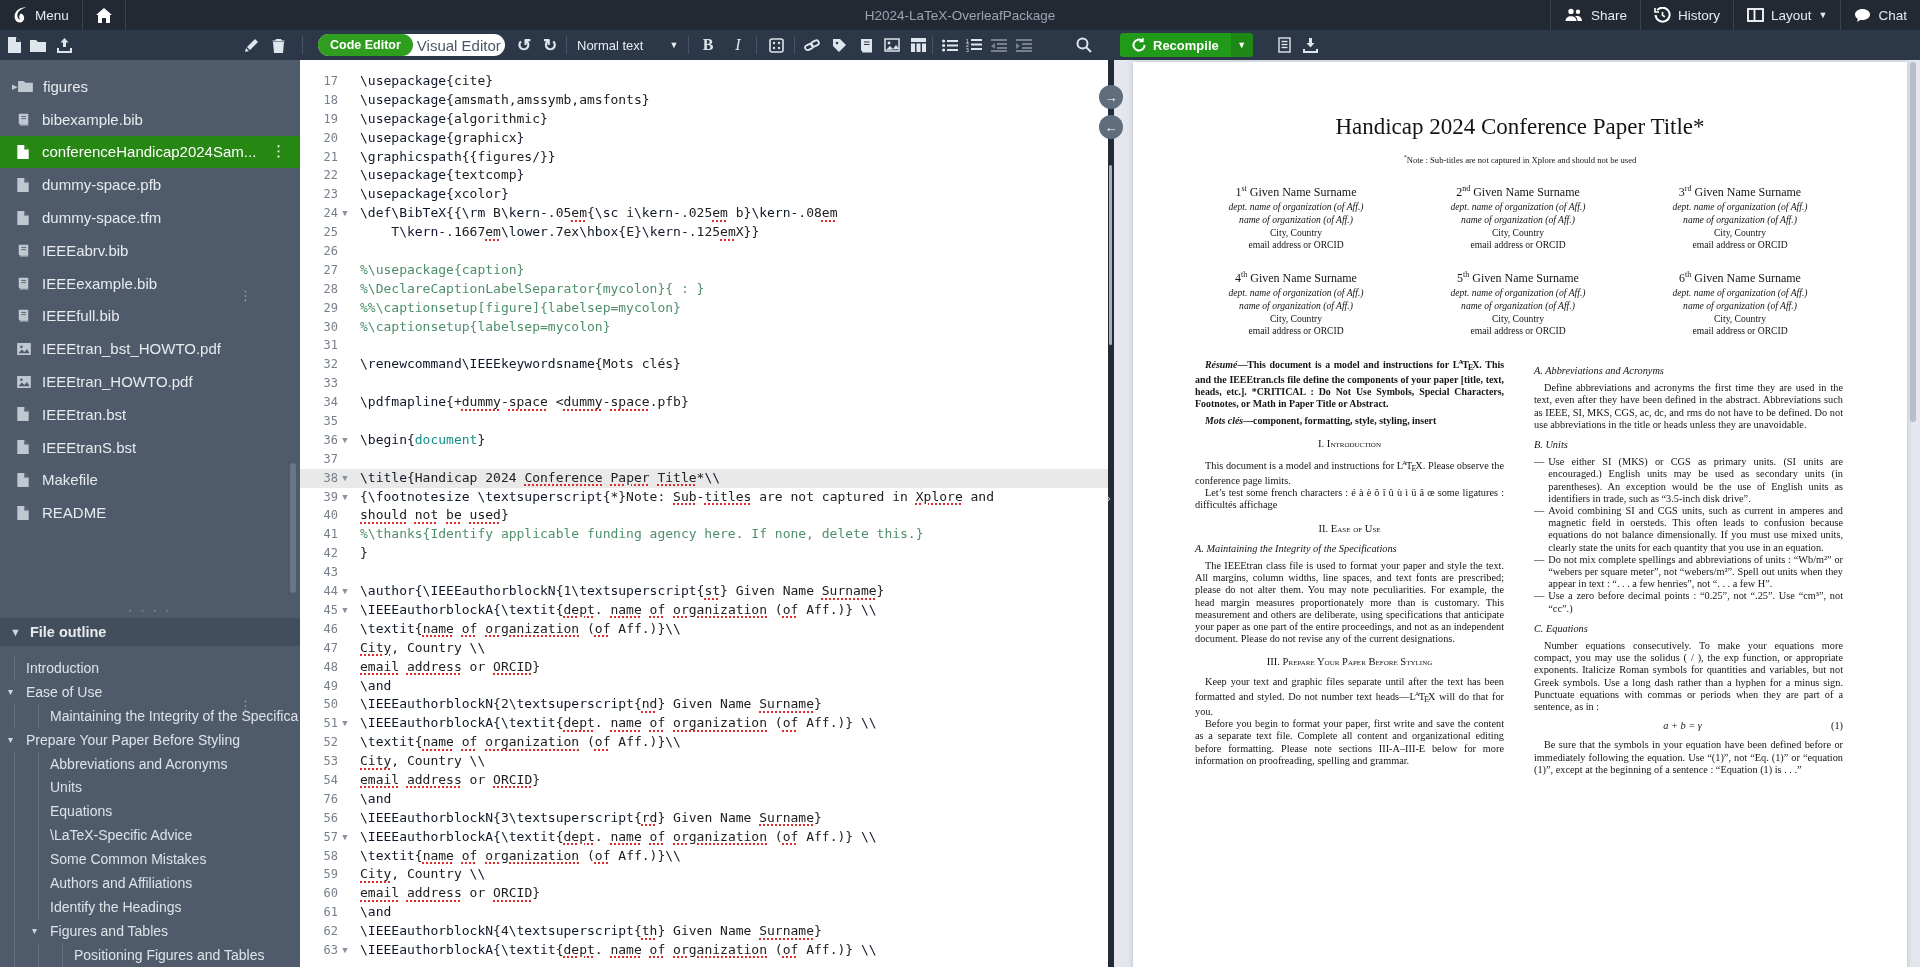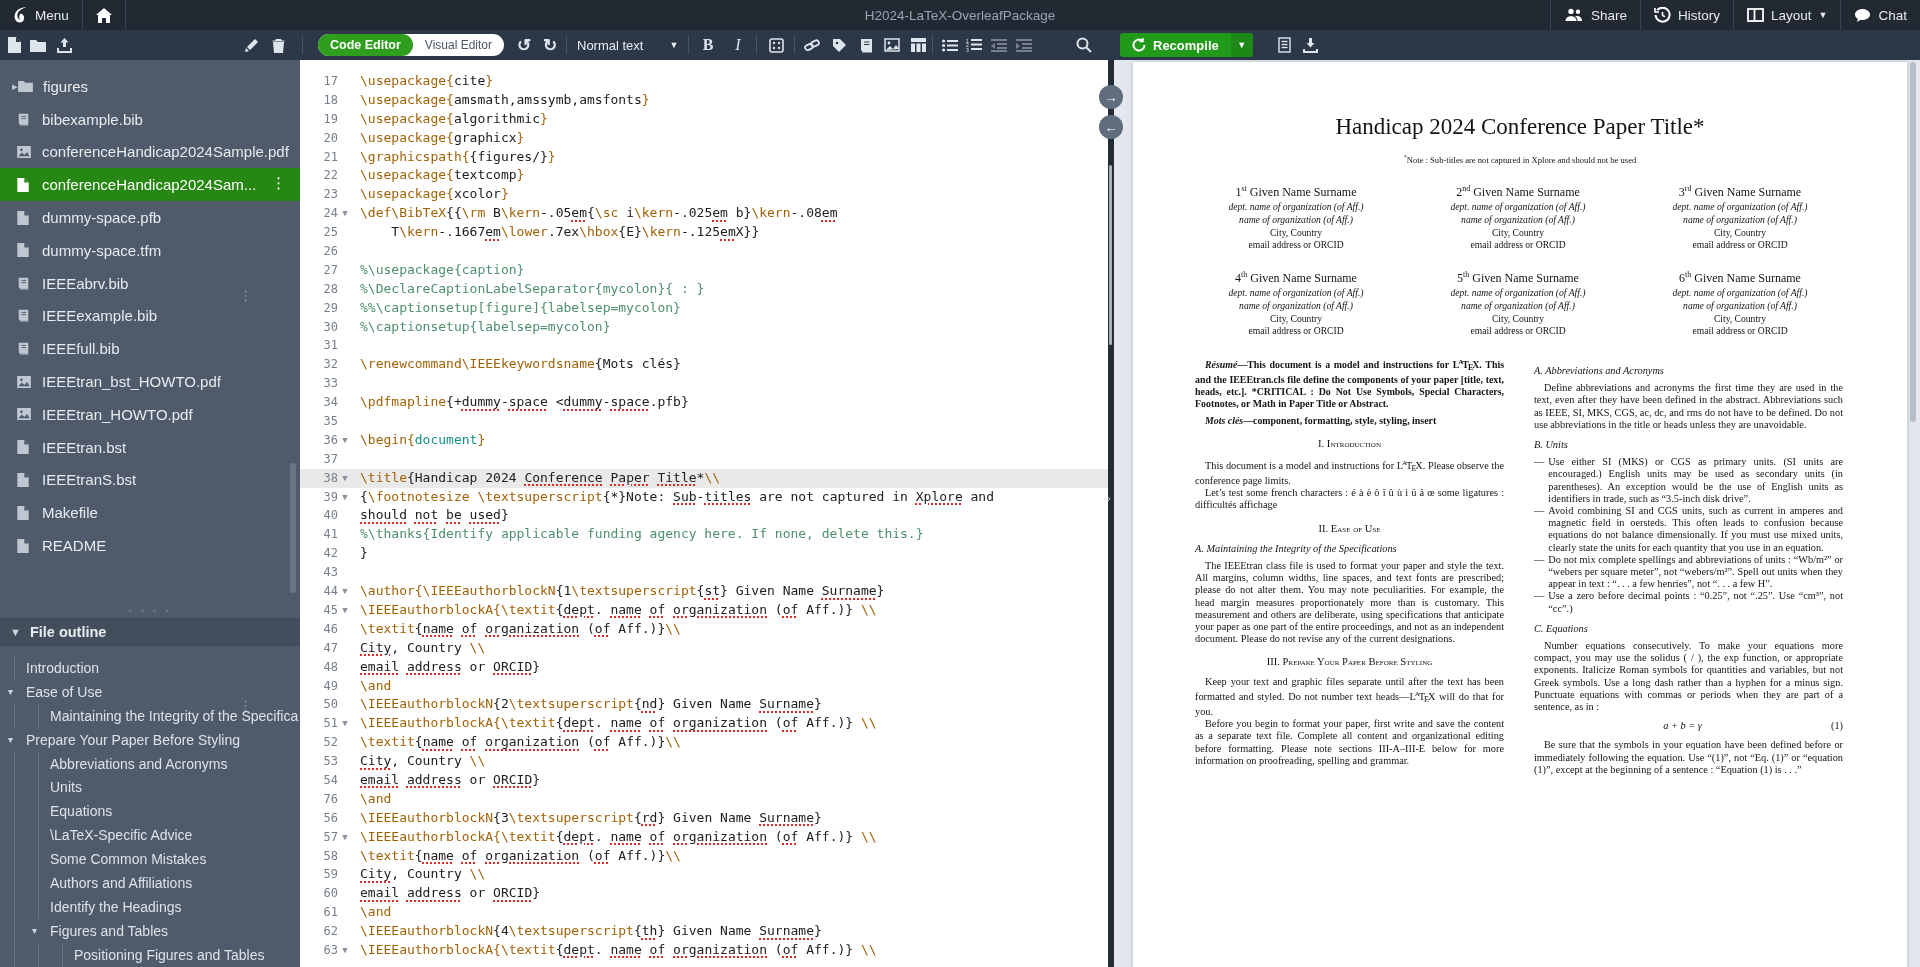--- a/index.html
+++ b/index.html
@@ -24,21 +24,21 @@
   #toolbar { position:absolute; left:0; top:30px; width:1920px; height:30px;
              background:#2c3747; color:#dfe5ec; z-index:25; }
   .t-ic { position:absolute; top:0; height:30px; width:24px; display:flex; align-items:center;
           justify-content:center; cursor:pointer; color:#dfe5ec; }
   .t-sep { position:absolute; top:6px; height:18px; width:1px; background:#47536a; }
   .t-dim { opacity:.42; }
   #mode-pill { position:absolute; left:318px; top:4px; height:22px; background:#ffffff;
                border-radius:11px; display:flex; align-items:center; cursor:pointer; }
   #mode-pill .seg-code { background:#2f9e1e; color:#fff; border-radius:11px; height:22px;
                display:flex; align-items:center; padding:0 12px; font-size:12.5px; font-weight:bold;}
-  #mode-pill .seg-visual { color:#4a5767; padding:0 12px; font-size:12px; }
+  #mode-pill .seg-visual { color:#4a5767; padding:0 4px; font-size:15px; }
   #normal-text { position:absolute; left:577px; top:0; height:30px; display:flex; align-items:center;
                  gap:26px; font-size:13px; cursor:pointer; color:#e8edf2; }
   .uglyph { font-size:17px; font-weight:bold; line-height:1; }
   #recompile { position:absolute; left:1120px; top:3px; height:24px; display:flex; cursor:pointer;
                border-radius:3px; overflow:hidden; }
   #recompile .main { background:#229a19; color:#fff; font-size:13px; font-weight:bold;
                      display:flex; align-items:center; gap:7px; padding:0 12px; }
   #recompile .caret { background:#1d8815; color:#fff; width:22px; display:flex; align-items:center;
                       justify-content:center; font-size:9px; }
 
@@ -74,21 +74,21 @@
   
   #editor { position:absolute; left:300px; top:60px; width:810px; height:907px; background:#fff;
             overflow:hidden; font-family:"DejaVu Sans Mono", monospace; font-size:13px; }
   #code-lines { position:absolute; left:0; top:12px; width:810px; }
   .cl { display:flex; height:18.9px; line-height:18.9px; white-space:pre; cursor:text; }
   .cl.active { background:#e9e9e9; }
   .ln { width:38px; flex:none; text-align:right; color:#767f8b; font-size:12px;
         font-family:"DejaVu Sans Mono", monospace; user-select:none; }
   .fold { width:14px; flex:none; text-align:center; color:#8a93a0; font-size:9px; user-select:none; }
   .code { padding-left:8px; color:#202020; }
-  .tk-c { color:#a16207; }
+  .tk-c { color:#0f172a; }
   .tk-e { color:#148f87; }
   .tk-m { color:#4e8f6b; }
   .tk-s { text-decoration:underline dotted #e02b2b 2px; text-underline-offset:3px; }
 
   
   #rail { position:absolute; left:1108px; top:60px; width:6px; height:907px; background:#232b37;
           cursor:col-resize; z-index:10; }
   #rail .scrollline { position:absolute; left:1px; top:105px; width:3px; height:180px;
           background:#a9b1bc; border-radius:2px; }
   .rail-circle { position:absolute; left:-9px; width:24px; height:24px; border-radius:50%;
@@ -386,30 +386,20 @@
         <div class="f-row">
           <span class="f-ic">
             <svg width="13" height="13" viewBox="0 0 15 15" fill="currentColor">
               <path d="M2 1h11v12H3.5A1.5 1.5 0 0 1 2 11.5z"></path>
               <path d="M3.5 13H13v1.5H3.5a1 1 0 0 1 0-1.5z"></path>
               <line x1="5" y1="4" x2="10.5" y2="4" stroke="#4f5b6b"></line>
               <line x1="5" y1="6.5" x2="10.5" y2="6.5" stroke="#4f5b6b"></line>
             </svg>
           </span>
           <span class="lbl">bibexample.bib</span>
-        </div>
-        <div class="f-row">
-          <span class="f-ic">
-            <svg width="14" height="12" viewBox="0 0 16 14" fill="currentColor">
-              <rect x="0" y="0" width="16" height="14"></rect>
-              <circle cx="5" cy="4.5" r="1.5" fill="#4f5b6b"></circle>
-              <path d="M1.5 12l4-4.5 3 3 3-3.5 3 5z" fill="#4f5b6b"></path>
-            </svg>
-          </span>
-          <span class="lbl">conferenceHandicap2024Sample.pdf</span>
         </div>
         <div class="f-row selected">
           <span class="f-ic">
             <svg width="12" height="14" viewBox="0 0 13 16" fill="currentColor">
               <path d="M0 0h8l5 5v11H0z"></path>
               <path d="M8 0v5h5" fill="#268712"></path>
             </svg>
           </span>
           <span class="lbl">conferenceHandicap2024Sam...</span>
           <span class="kebab">⋮</span>

